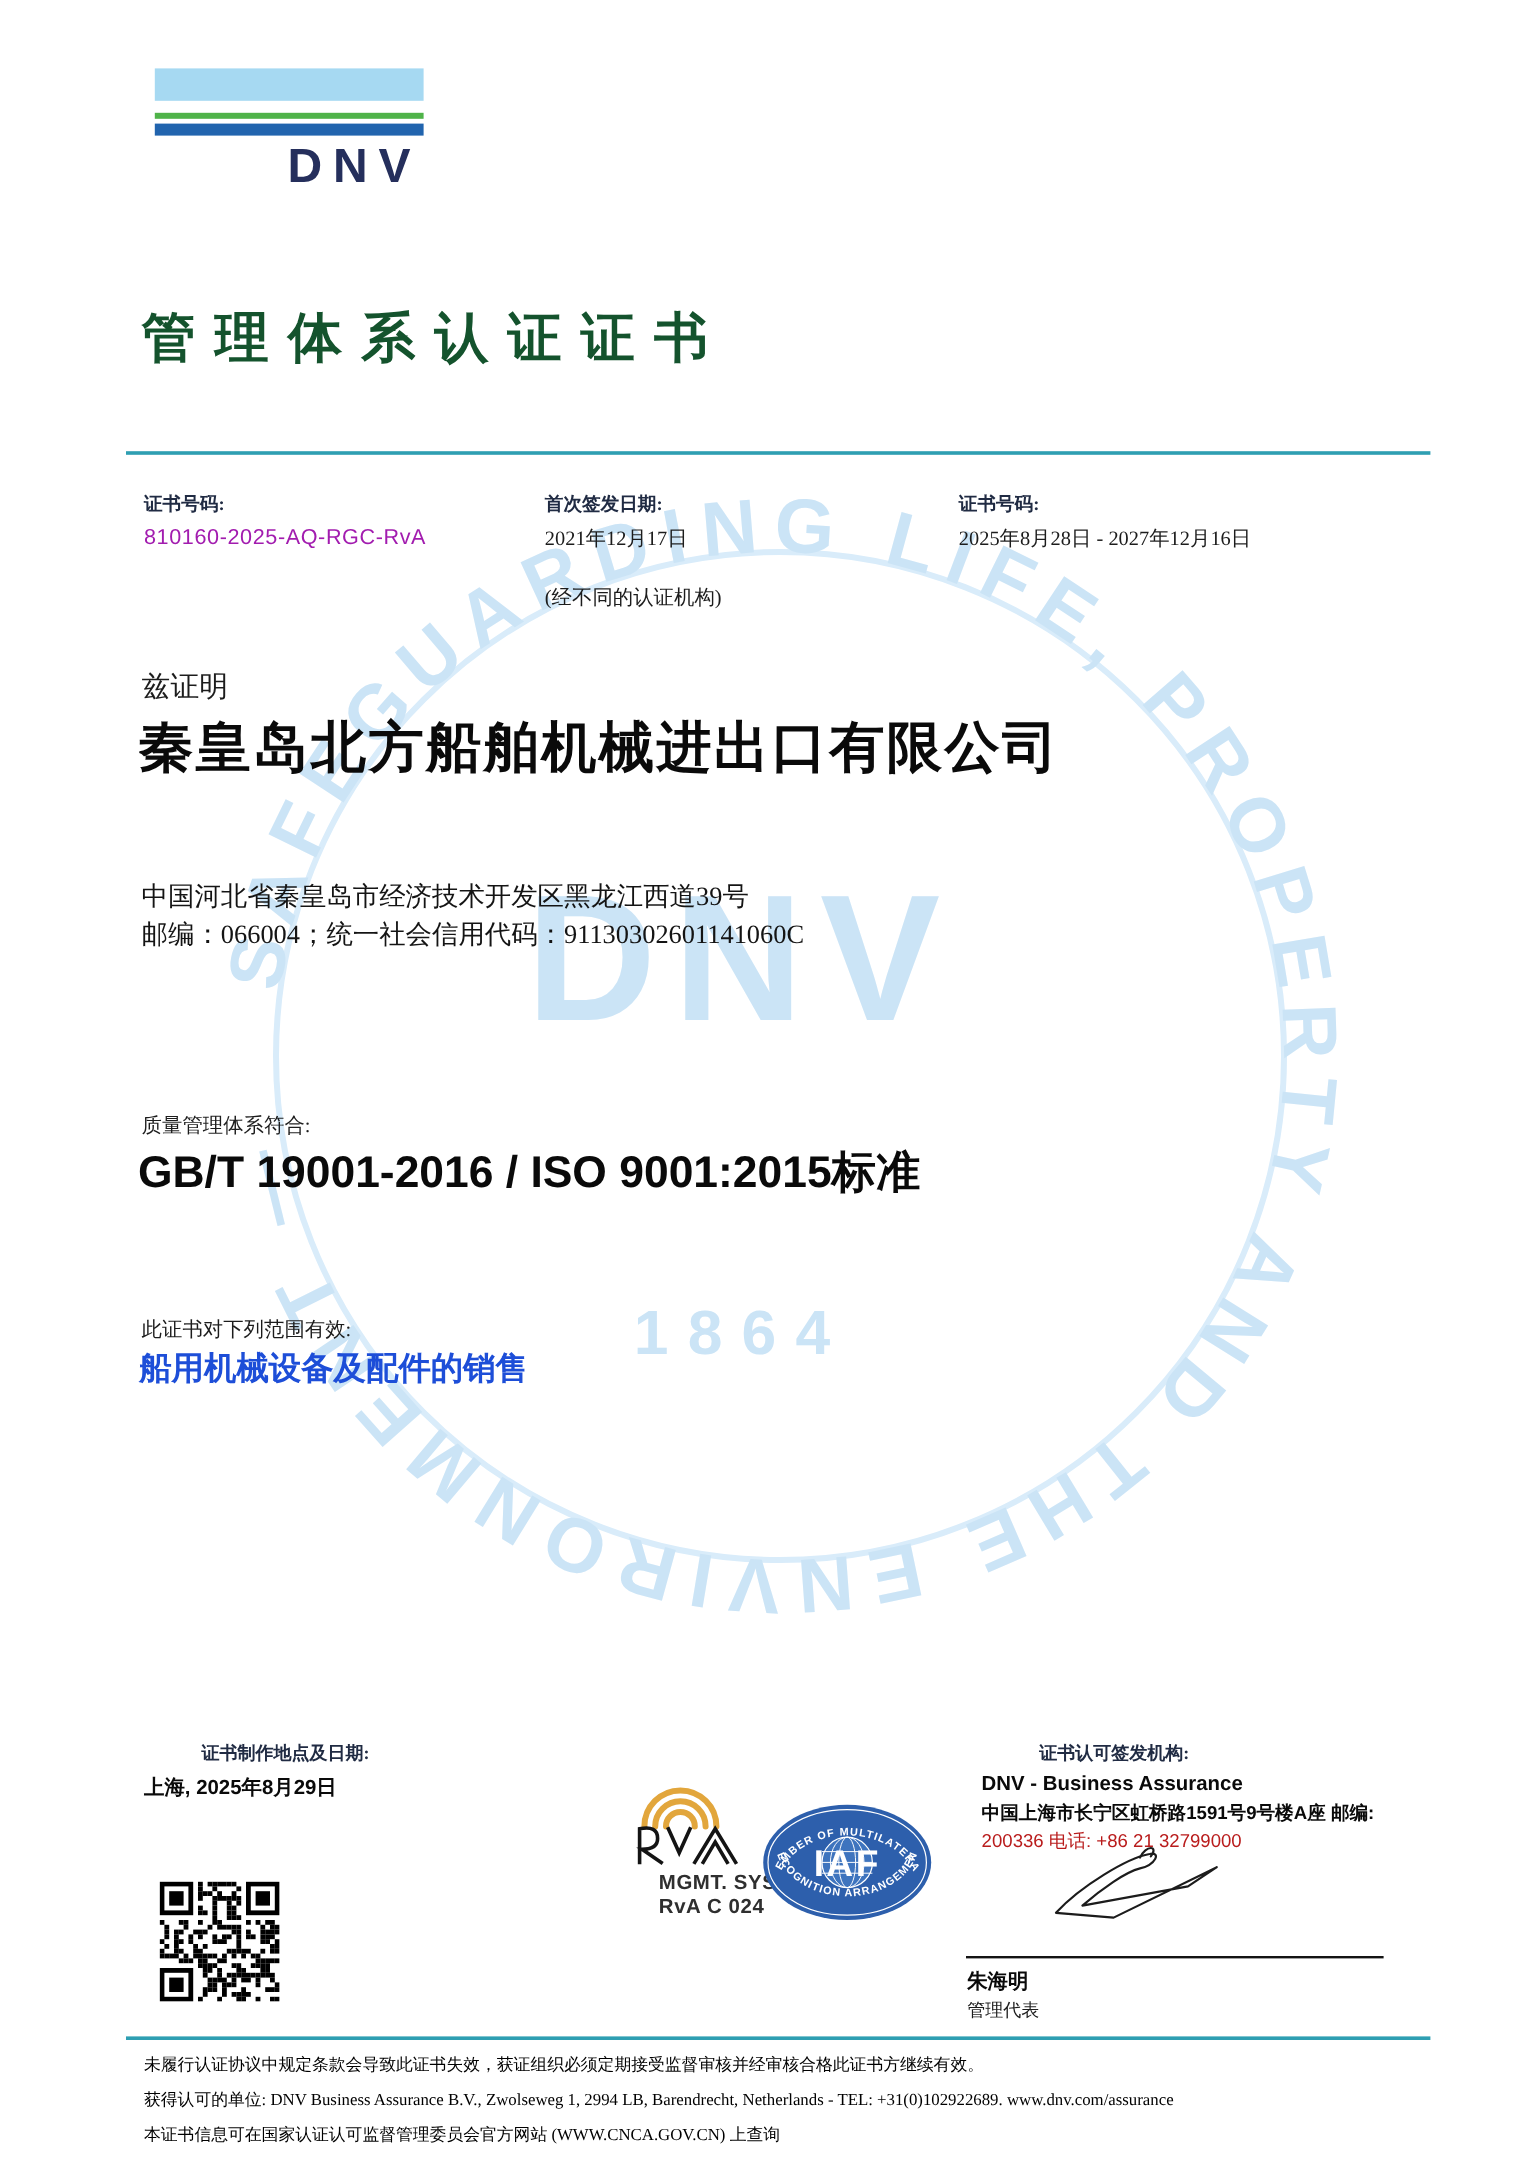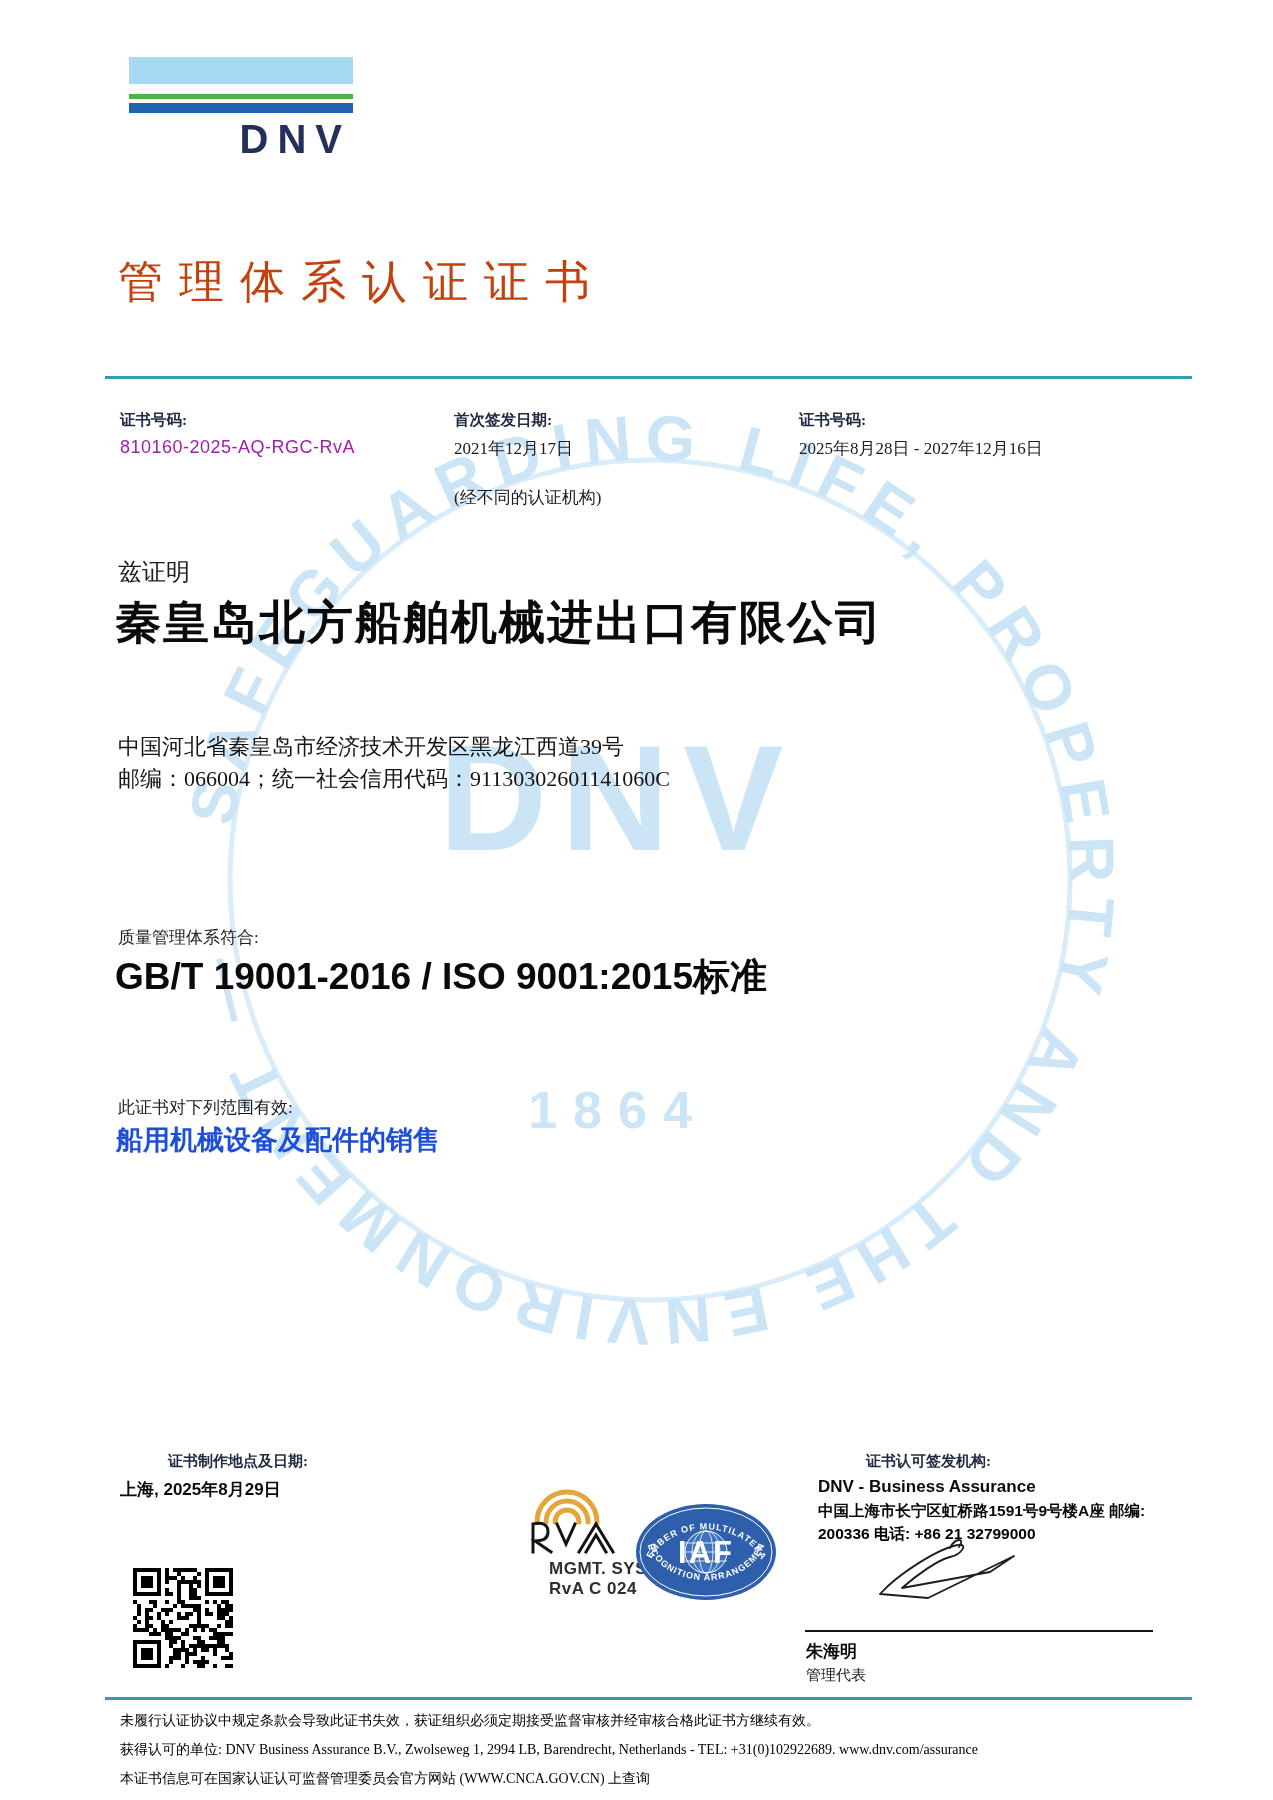--- a/index.html
+++ b/index.html
@@ -20,21 +20,21 @@
   .bar{width:224px;}
   .bar-sky{height:27px;background:#a6d9f2;}
   .bar-green{height:5px;background:#4fb349;margin-top:10px;}
   .bar-blue{height:10px;background:#2164ae;margin-top:4px;}
   .logo-text{
     margin-top:6px;text-align:right;padding-right:2px;
     font-family:"Liberation Sans","DejaVu Sans",sans-serif;
     font-size:40px;font-weight:600;letter-spacing:9px;color:#252f5c;line-height:1;
   }
   
-  .title{left:118px;top:252px;margin:0;font-size:45px;font-weight:400;letter-spacing:16px;color:#c2410c;}
+  .title{left:118px;top:252px;margin:0;font-size:45px;font-weight:700;letter-spacing:16px;color:#14532d;}
   .rule{height:3px;background:#2e9fb2;}
   .rule-top{left:105px;top:376px;width:1087px;}
   .rule-bottom{left:105px;top:1697px;width:1087px;}
   
   .meta-label{font-size:15.5px;font-weight:600;color:#202b43;}
   .meta-value{font-size:17px;color:#1c1c1c;}
   .cert-no{font-family:"Liberation Sans","DejaVu Sans",sans-serif;font-size:18px;color:#a21caf;letter-spacing:.5px;}
   .c1{left:120px;text-align:right;} .c2{left:454px;} .c3{left:799px;}
   .r-label{top:410px;} .r-value{top:437px;} .r-note{top:486px;}
   
@@ -47,21 +47,21 @@
   .std-value{left:115px;top:952px;font-family:"Liberation Sans","DejaVu Sans",sans-serif;font-size:37px;font-weight:700;color:#0a0a0a;}
   .scope-label{left:118px;top:1096px;}
   .scope-value{left:116px;top:1122px;font-size:27px;font-weight:700;color:#1d4ed8;}
   
   .small-label{font-size:15px;font-weight:600;color:#202b43;margin-left:48px;}
   .issue-label{left:120px;top:1452px;}
   .issue-value{left:120px;top:1478px;font-family:"Liberation Sans","DejaVu Sans",sans-serif;font-size:17px;font-weight:700;color:#0a0a0a;}
   .issuer-label{left:818px;top:1452px;}
   .issuer-name{left:818px;top:1477px;font-family:"Liberation Sans","DejaVu Sans",sans-serif;font-size:17px;font-weight:700;color:#0a0a0a;}
   .issuer-a1{left:818px;top:1501px;font-family:"Liberation Sans","DejaVu Sans",sans-serif;font-size:15.5px;font-weight:700;color:#0a0a0a;}
-  .issuer-a2{left:818px;top:1524px;font-family:"Liberation Sans","DejaVu Sans",sans-serif;font-size:15.5px;font-weight:700;color:#000000;}
+  .issuer-a2{left:818px;top:1524px;font-family:"Liberation Sans","DejaVu Sans",sans-serif;font-size:15.5px;font-weight:400;color:#b91c1c;}
   
   .qr{left:133px;top:1568px;width:100px;height:100px;}
   .rva{left:505px;top:1480px;width:140px;height:125px;}
   .rva-t{font-family:"Liberation Sans","DejaVu Sans",sans-serif;font-weight:700;font-size:17px;fill:#2f2f2f;letter-spacing:.5px;}
   .iaf{left:633px;top:1502px;width:146px;height:100px;}
   .iaf-arc{font-family:"Liberation Sans","DejaVu Sans",sans-serif;font-weight:700;font-size:9px;fill:#ffffff;letter-spacing:1px;}
   .iaf-center{font-family:"Liberation Sans","DejaVu Sans",sans-serif;font-weight:800;font-size:31px;fill:#ffffff;letter-spacing:2px;text-anchor:middle;}
   .signature-svg{left:868px;top:1532px;width:160px;height:90px;}
   .sig-line{left:805px;top:1630px;width:348px;height:2px;background:#141414;}
   .sig-name{left:806px;top:1640px;font-size:17px;font-weight:700;color:#0a0a0a;}

